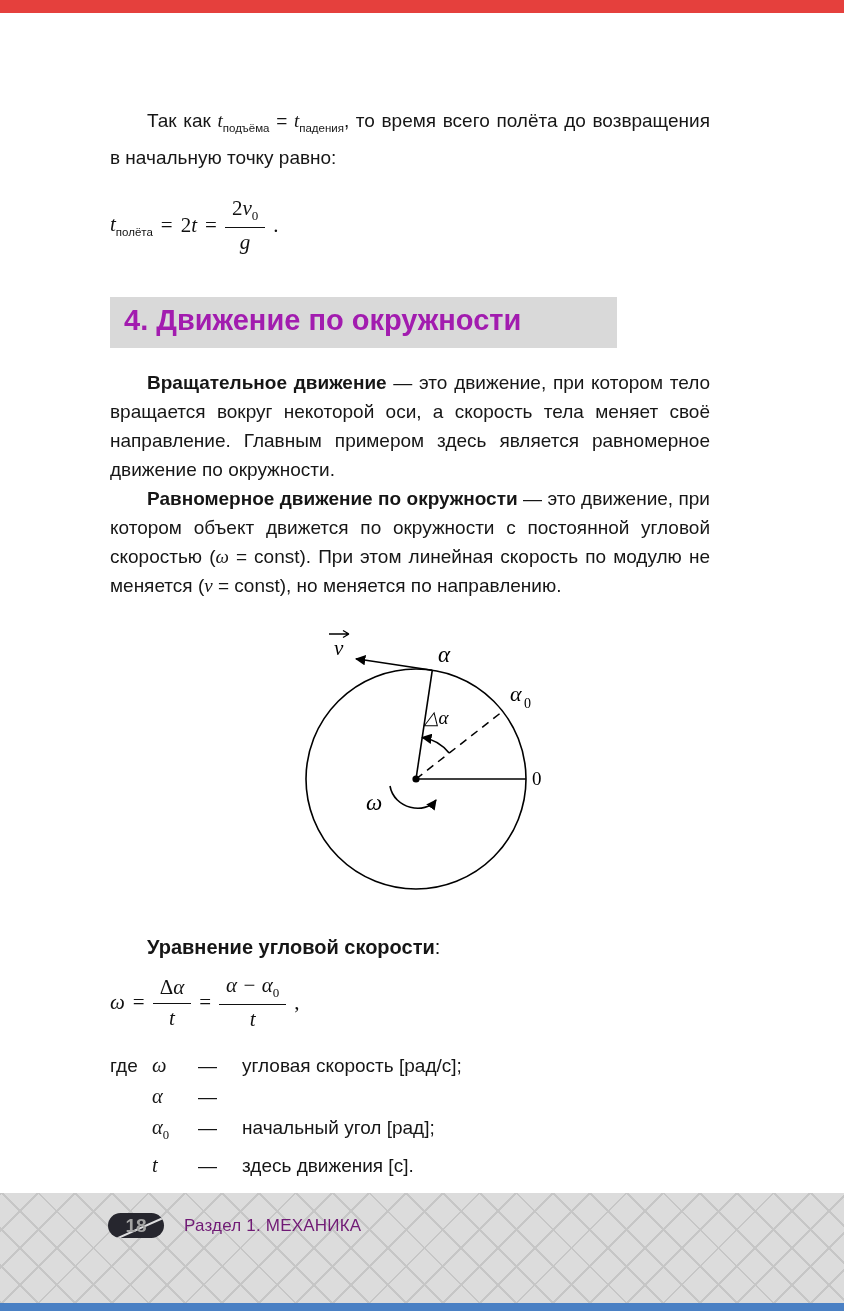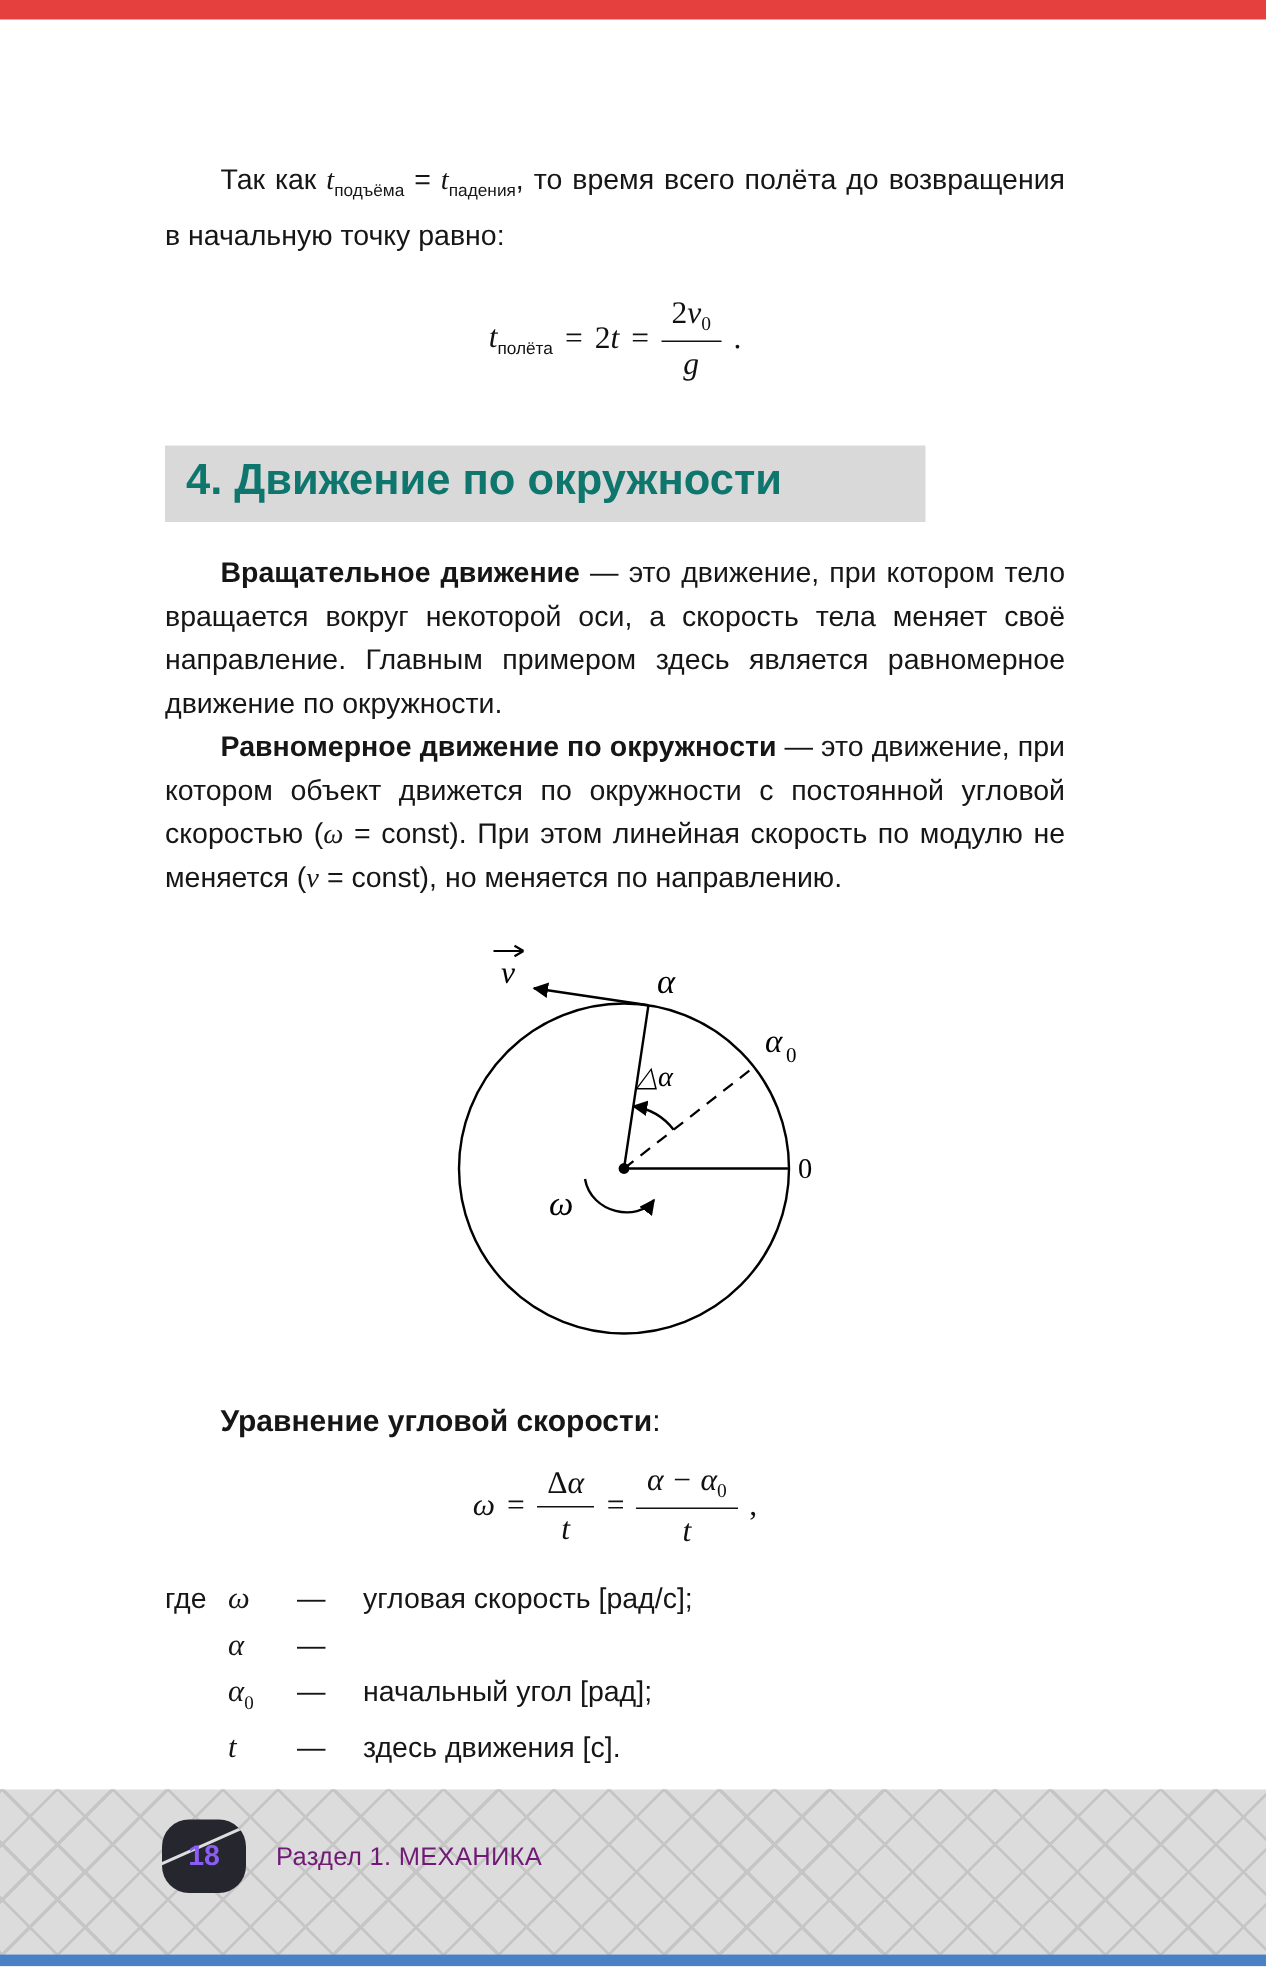--- a/index.html
+++ b/index.html
@@ -11,32 +11,32 @@
   .content { position:absolute; top:0; left:110px; width:600px; }
 
   .body-text { font-size:19px; line-height:29px; text-align:justify; margin:0; text-indent:37px; hyphens:manual; }
   .intro { margin-top:106px; }
 
   .mvar { font-family:"Liberation Serif", serif; font-style:italic; }
   .sub-cyr { font-size:11.5px; font-style:normal; font-family:"Liberation Sans", sans-serif; }
   .sub-num { font-size:0.62em; font-style:normal; }
 
   .formula {
-    display:flex; justify-content:center; align-items:center; gap:8px;
+    display:flex; justify-content:flex-start; align-items:center; gap:8px;
     font-family:"Liberation Serif", serif; font-size:21px; color:#111111;
   }
   .formula-flight { margin-top:24px; }
   .formula-omega  { margin-top:14px; }
   .frac { display:inline-flex; flex-direction:column; align-items:center; }
   .frac .num { padding:0 7px 3px; white-space:nowrap; }
   .frac .den { border-top:1.7px solid #111; padding:2px 7px 0; align-self:stretch; text-align:center; }
 
   .section-heading {
     margin:42px 0 0 0; background:#d9d9d9; width:479px;
-    padding:7px 14px 11px 14px; font-size:29px; font-weight:bold; color:#0f766e;
+    padding:7px 14px 11px 14px; font-size:29px; font-weight:bold; color:#a21caf;
   }
   .para-1 { margin-top:20px; }
   .para-2 { margin-top:0; }
 
   .diagram-wrap { margin-top:22px; text-align:center; }
   .diagram-svg { display:inline-block; margin-left:22px; }
   .shape { fill:none; stroke:#000; stroke-width:1.6; }
   .shape.dashed { stroke-dasharray:8 6; stroke-width:1.5; }
   .shape.thin { stroke-width:1.4; }
   .diagram-svg text { fill:#000; font-family:"Liberation Serif", serif; }
@@ -53,22 +53,22 @@
     position:absolute; left:0; top:1193px; width:100%; height:110px;
     background-color:#dcdcdc;
     background-image:
       repeating-linear-gradient(45deg,  #c6c6c6 0 2px, transparent 2px 26px),
       repeating-linear-gradient(135deg, #c6c6c6 0 2px, transparent 2px 26px);
   }
   .bottom-bar { position:absolute; left:0; top:1303px; width:100%; height:8px; background:#4a80c4; }
 
   .footer-row { position:absolute; left:108px; top:1213px; display:flex; align-items:center; gap:20px; }
   .page-badge {
-    position:relative; width:56px; height:49px; border-radius:18px; background:#26262e;
-    color:#8b5cf6; display:flex; align-items:center; justify-content:center;
+    position:relative; width:56px; height:25px; border-radius:18px; background:#26262e;
+    color:#a3a3a3; display:flex; align-items:center; justify-content:center;
     font-weight:bold; font-size:19px; overflow:hidden;
   }
   .badge-slash { position:absolute; width:62px; height:2px; background:rgba(255,255,255,0.85); transform:rotate(-24deg); left:-3px; top:16px; }
   .badge-num { position:relative; }
   .footer-label { font-weight:normal; font-size:17px; color:#701a75; letter-spacing:0.2px; }
 </style>
 </head>
 <body>
 
 <div class="page">

